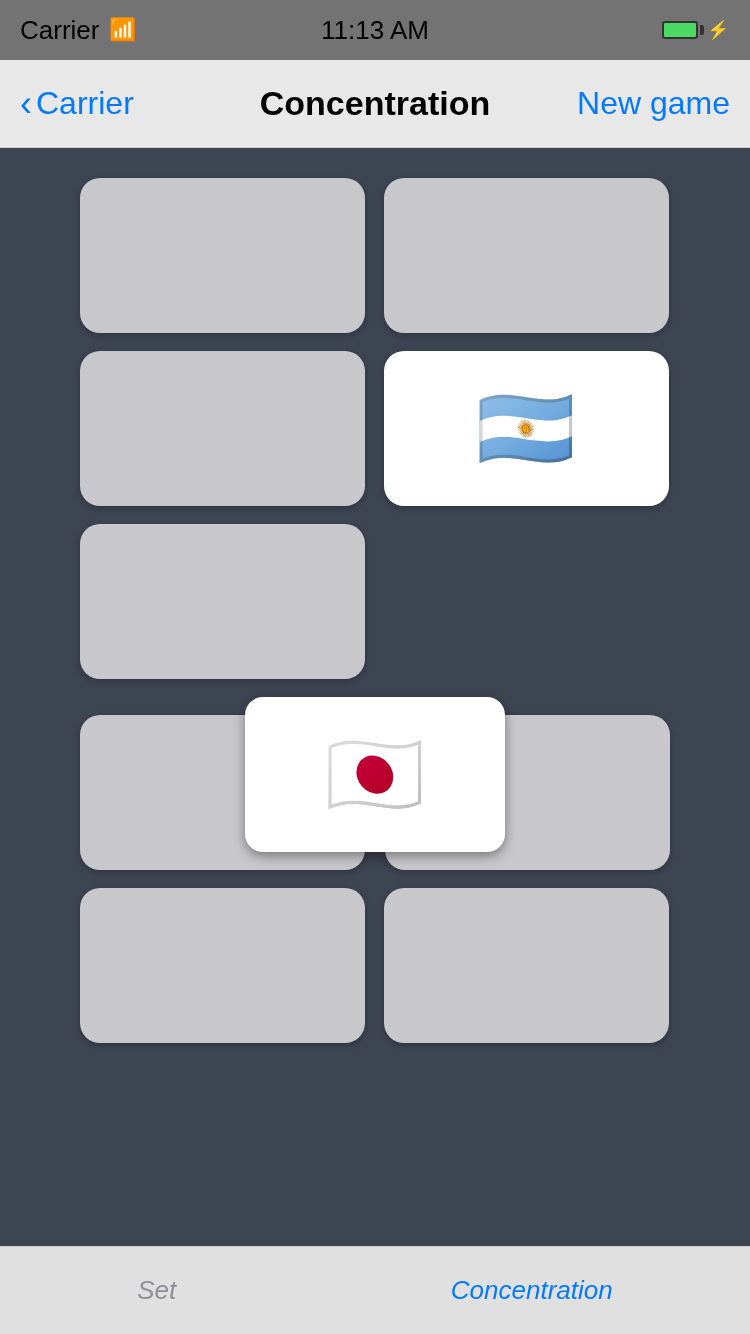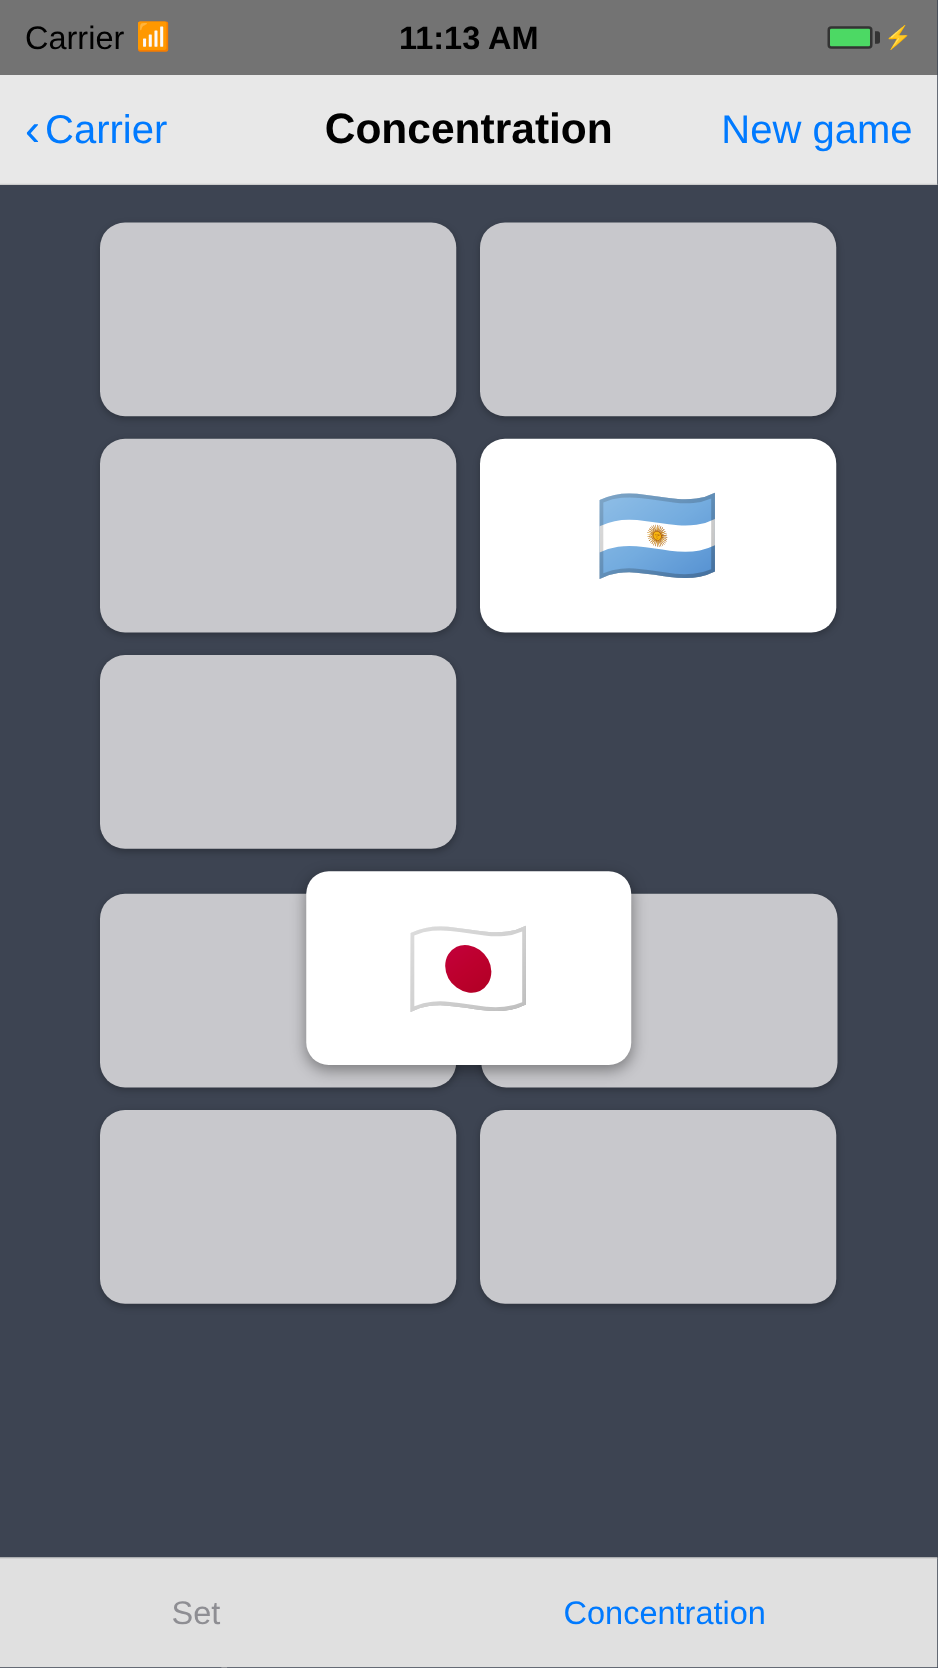--- a/index.html
+++ b/index.html
@@ -31,21 +31,21 @@
       display: flex;
       align-items: center;
       gap: 10px;
     }
 
     .status-center {
       position: absolute;
       left: 50%;
       transform: translateX(-50%);
       font-size: 26px;
-      font-weight: 700;
+      font-weight: 400;
     }
 
     .status-right {
       display: flex;
       align-items: center;
       gap: 6px;
     }
 
     .battery-icon {
       display: flex;
@@ -174,20 +174,21 @@
       width: 750px;
       height: 88px;
       background: #e0e0e0;
       border-top: 1px solid #ccc;
       display: flex;
       align-items: center;
       justify-content: space-around;
       position: absolute;
       bottom: 0;
       left: 0;
+      font-style: italic;
     }
 
     .tab-item {
       font-size: 26px;
       color: #8e8e93;
       cursor: pointer;
       padding: 10px 40px;
     }
 
     .tab-item.active {

